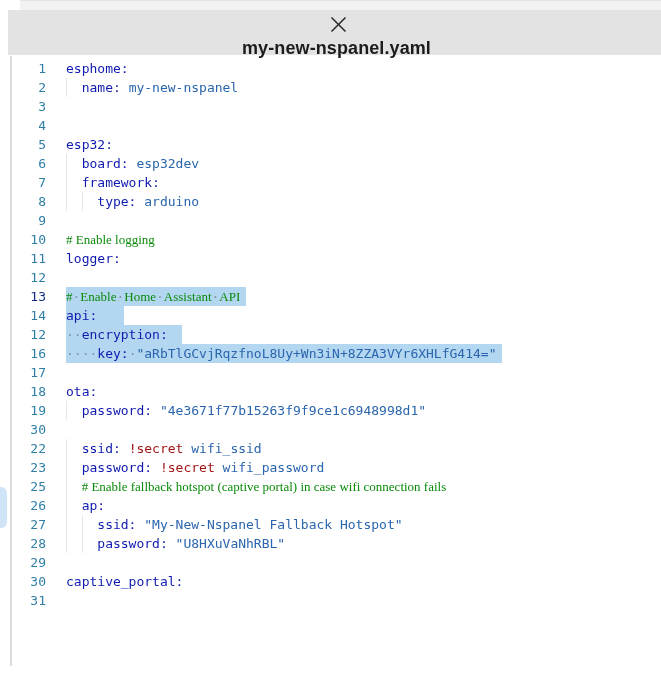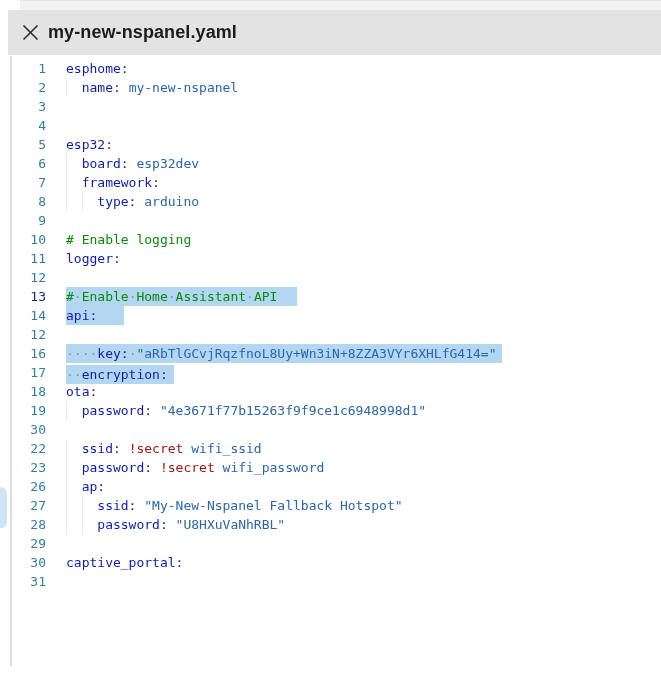--- a/index.html
+++ b/index.html
@@ -6,21 +6,21 @@
   #screen {
     position:relative; width:661px; height:673px; background:#ffffff;
     overflow:hidden; font-family:"Liberation Sans", sans-serif;
   }
   .topstrip {
     position:absolute; left:20px; top:0; right:0; height:10px;
     background:#f2f2f2; border-top:1px solid #e3e3e3; box-sizing:border-box;
   }
   .header {
     position:absolute; left:8px; top:10px; right:0; height:45px;
-    background:var(--header_bg,#e3e3e3); display:flex; align-items:center;
+    background:var(--header_bg,#e3e3e3); display:flex; align-items:center;flex-direction:column;
   }
   .close-btn {
     margin-left:8px; width:28px; height:28px; display:flex;
     align-items:center; justify-content:center; cursor:pointer; flex:none;
   }
   .title {
     margin-left:4px; font-weight:bold; font-size:18px;
     color:var(--title_text,#1c1c1c); letter-spacing:0.1px;
   }
   .rail {
@@ -41,21 +41,21 @@
   .num {
     width:26px; flex:none; text-align:right;
     color:var(--line_number,#2e7ea6); user-select:none;
   }
   .num.active { color:var(--active_line_number,#152a7e); }
   .code { margin-left:20px; position:relative; }
   .guide { position:absolute; top:0; bottom:0; width:1px; background:#e7e7e7; }
   .sel { background:var(--selection,#b4d7f1); display:inline-block; height:19px; }
   .tok-k { color:var(--key,#101ab0); }
   .tok-v { color:var(--value,#2a65ad);text-align:center; }
-  .tok-c { color:var(--comment,#0a8a0a); }
+  .tok-c { color:var(--comment,#0a8a0a);font-family:Liberation Serif, serif; }
   .tok-s { color:var(--secret_tag,#a31515); }
   .tok-p { color:#333333; }
   .ws { color:#7d93a6; }
   svg { display:block; }
 </style>
 </head>
 <body>
 
 <div id="screen">
   <div class="topstrip"></div>
@@ -82,30 +82,31 @@
         <div class="line"><div class="num">3</div></div>
         <div class="line"><div class="num">4</div><div class="code"></div></div>
         <div class="line"><div class="num">5</div><div class="code"><span class="tok-k">esp32:</span></div></div>
         <div class="line"><div class="num">6</div><div class="code"><span class="guide" style="left: 0ch;"></span><span class="tok-p">  </span><span class="tok-k">board:</span><span class="tok-p"> </span><span class="tok-v">esp32dev</span></div></div>
         <div class="line"><div class="num">7</div><div class="code"><span class="guide" style="left: 0ch;"></span><span class="tok-p">  </span><span class="tok-k">framework:</span></div></div>
         <div class="line"><div class="num">8</div><div class="code"><span class="guide" style="left: 0ch;"></span><span class="guide" style="left: 2ch;"></span><span class="tok-p">    </span><span class="tok-k">type:</span><span class="tok-p"> </span><span class="tok-v">arduino</span></div></div>
         <div class="line"><div class="num">9</div><div class="code"></div></div>
         <div class="line"><div class="num">10</div><div class="code"><span class="tok-c"># Enable logging</span></div></div>
         <div class="line"><div class="num">11</div><div class="code"><span class="tok-k">logger:</span></div></div>
         <div class="line"><div class="num">12</div><div class="code"></div></div>
-        <div class="line"><div class="num active">13</div><div class="code"><span class="sel" style="padding-right: 20px;"><span class="tok-c">#</span><span class="ws">·</span><span class="tok-c">Enable</span><span class="ws">·</span><span class="tok-c">Home</span><span class="ws">·</span><span class="tok-c">Assistant</span><span class="ws">·</span><span class="tok-c">API</span></span></div></div>
+        <div class="line"><div class="num active">13</div><div class="code"><span class="sel" style="padding-right: 6px;"><span class="tok-c">#</span><span class="ws">·</span><span class="tok-c">Enable</span><span class="ws">·</span><span class="tok-c">Home</span><span class="ws">·</span><span class="tok-c">Assistant</span><span class="ws">·</span><span class="tok-c">API</span></span></div></div>
         <div class="line"><div class="num">14</div><div class="code"><span class="sel" style="padding-right: 27px;"><span class="tok-k">api:</span></span></div></div>
-        <div class="line"><div class="num">12</div><div class="code"><span class="sel" style="padding-right: 6px; margin-top: 40px;"><span class="ws">·</span><span class="ws">·</span><span class="tok-k">encryption:</span></span></div></div>
+        <div class="line"><div class="num">12</div><div class="code"><span class="sel" style="padding-right: 14px;"><span class="ws">·</span><span class="ws">·</span><span class="tok-k">encryption:</span></span></div></div>
         <div class="line"><div class="num">16</div><div class="code"><span class="sel" style="padding-right: 6px;"><span class="ws">·</span><span class="ws">·</span><span class="ws">·</span><span class="ws">·</span><span class="tok-k">key:</span><span class="ws">·</span><span class="tok-v">"aRbTlGCvjRqzfnoL8Uy+Wn3iN+8ZZA3VYr6XHLfG414="</span></span></div></div>
         <div class="line"><div class="num">17</div><div class="code"></div></div>
         <div class="line"><div class="num">18</div><div class="code"><span class="tok-k">ota:</span></div></div>
         <div class="line"><div class="num">19</div><div class="code"><span class="guide" style="left: 0ch;"></span><span class="tok-p">  </span><span class="tok-k">password:</span><span class="tok-p"> </span><span class="tok-v">"4e3671f77b15263f9f9ce1c6948998d1"</span></div></div>
         <div class="line"><div class="num">30</div><div class="code"></div></div>
         <div class="line"><div class="num">22</div><div class="code"><span class="guide" style="left: 0ch;"></span><span class="tok-p">  </span><span class="tok-k">ssid:</span><span class="tok-p"> </span><span class="tok-s">!secret</span><span class="tok-p"> </span><span class="tok-v">wifi_ssid</span></div></div>
         <div class="line"><div class="num">23</div><div class="code"><span class="guide" style="left: 0ch;"></span><span class="tok-p">  </span><span class="tok-k">password:</span><span class="tok-p"> </span><span class="tok-s">!secret</span><span class="tok-p"> </span><span class="tok-v">wifi_password</span></div></div>
+        <div class="line"><div class="num">25</div><div class="code"><span class="guide" style="left: 0ch;"></span><span class="tok-p">  </span><span class="tok-c"># Enable fallback hotspot (captive portal) in case wifi connection fails</span></div></div>
         <div class="line"><div class="num">26</div><div class="code"><span class="guide" style="left: 0ch;"></span><span class="tok-p">  </span><span class="tok-k">ap:</span></div></div>
         <div class="line"><div class="num">27</div><div class="code"><span class="guide" style="left: 0ch;"></span><span class="guide" style="left: 2ch;"></span><span class="tok-p">    </span><span class="tok-k">ssid:</span><span class="tok-p"> </span><span class="tok-v">"My-New-Nspanel Fallback Hotspot"</span></div></div>
         <div class="line"><div class="num">28</div><div class="code"><span class="guide" style="left: 0ch;"></span><span class="guide" style="left: 2ch;"></span><span class="tok-p">    </span><span class="tok-k">password:</span><span class="tok-p"> </span><span class="tok-v">"U8HXuVaNhRBL"</span></div></div>
         <div class="line"><div class="num">29</div><div class="code"></div></div>
         <div class="line"><div class="num">30</div><div class="code"><span class="tok-k">captive_portal:</span></div></div>
         <div class="line"><div class="num">31</div><div class="code"></div></div>
       </div>
   </div>
 </div>
 

